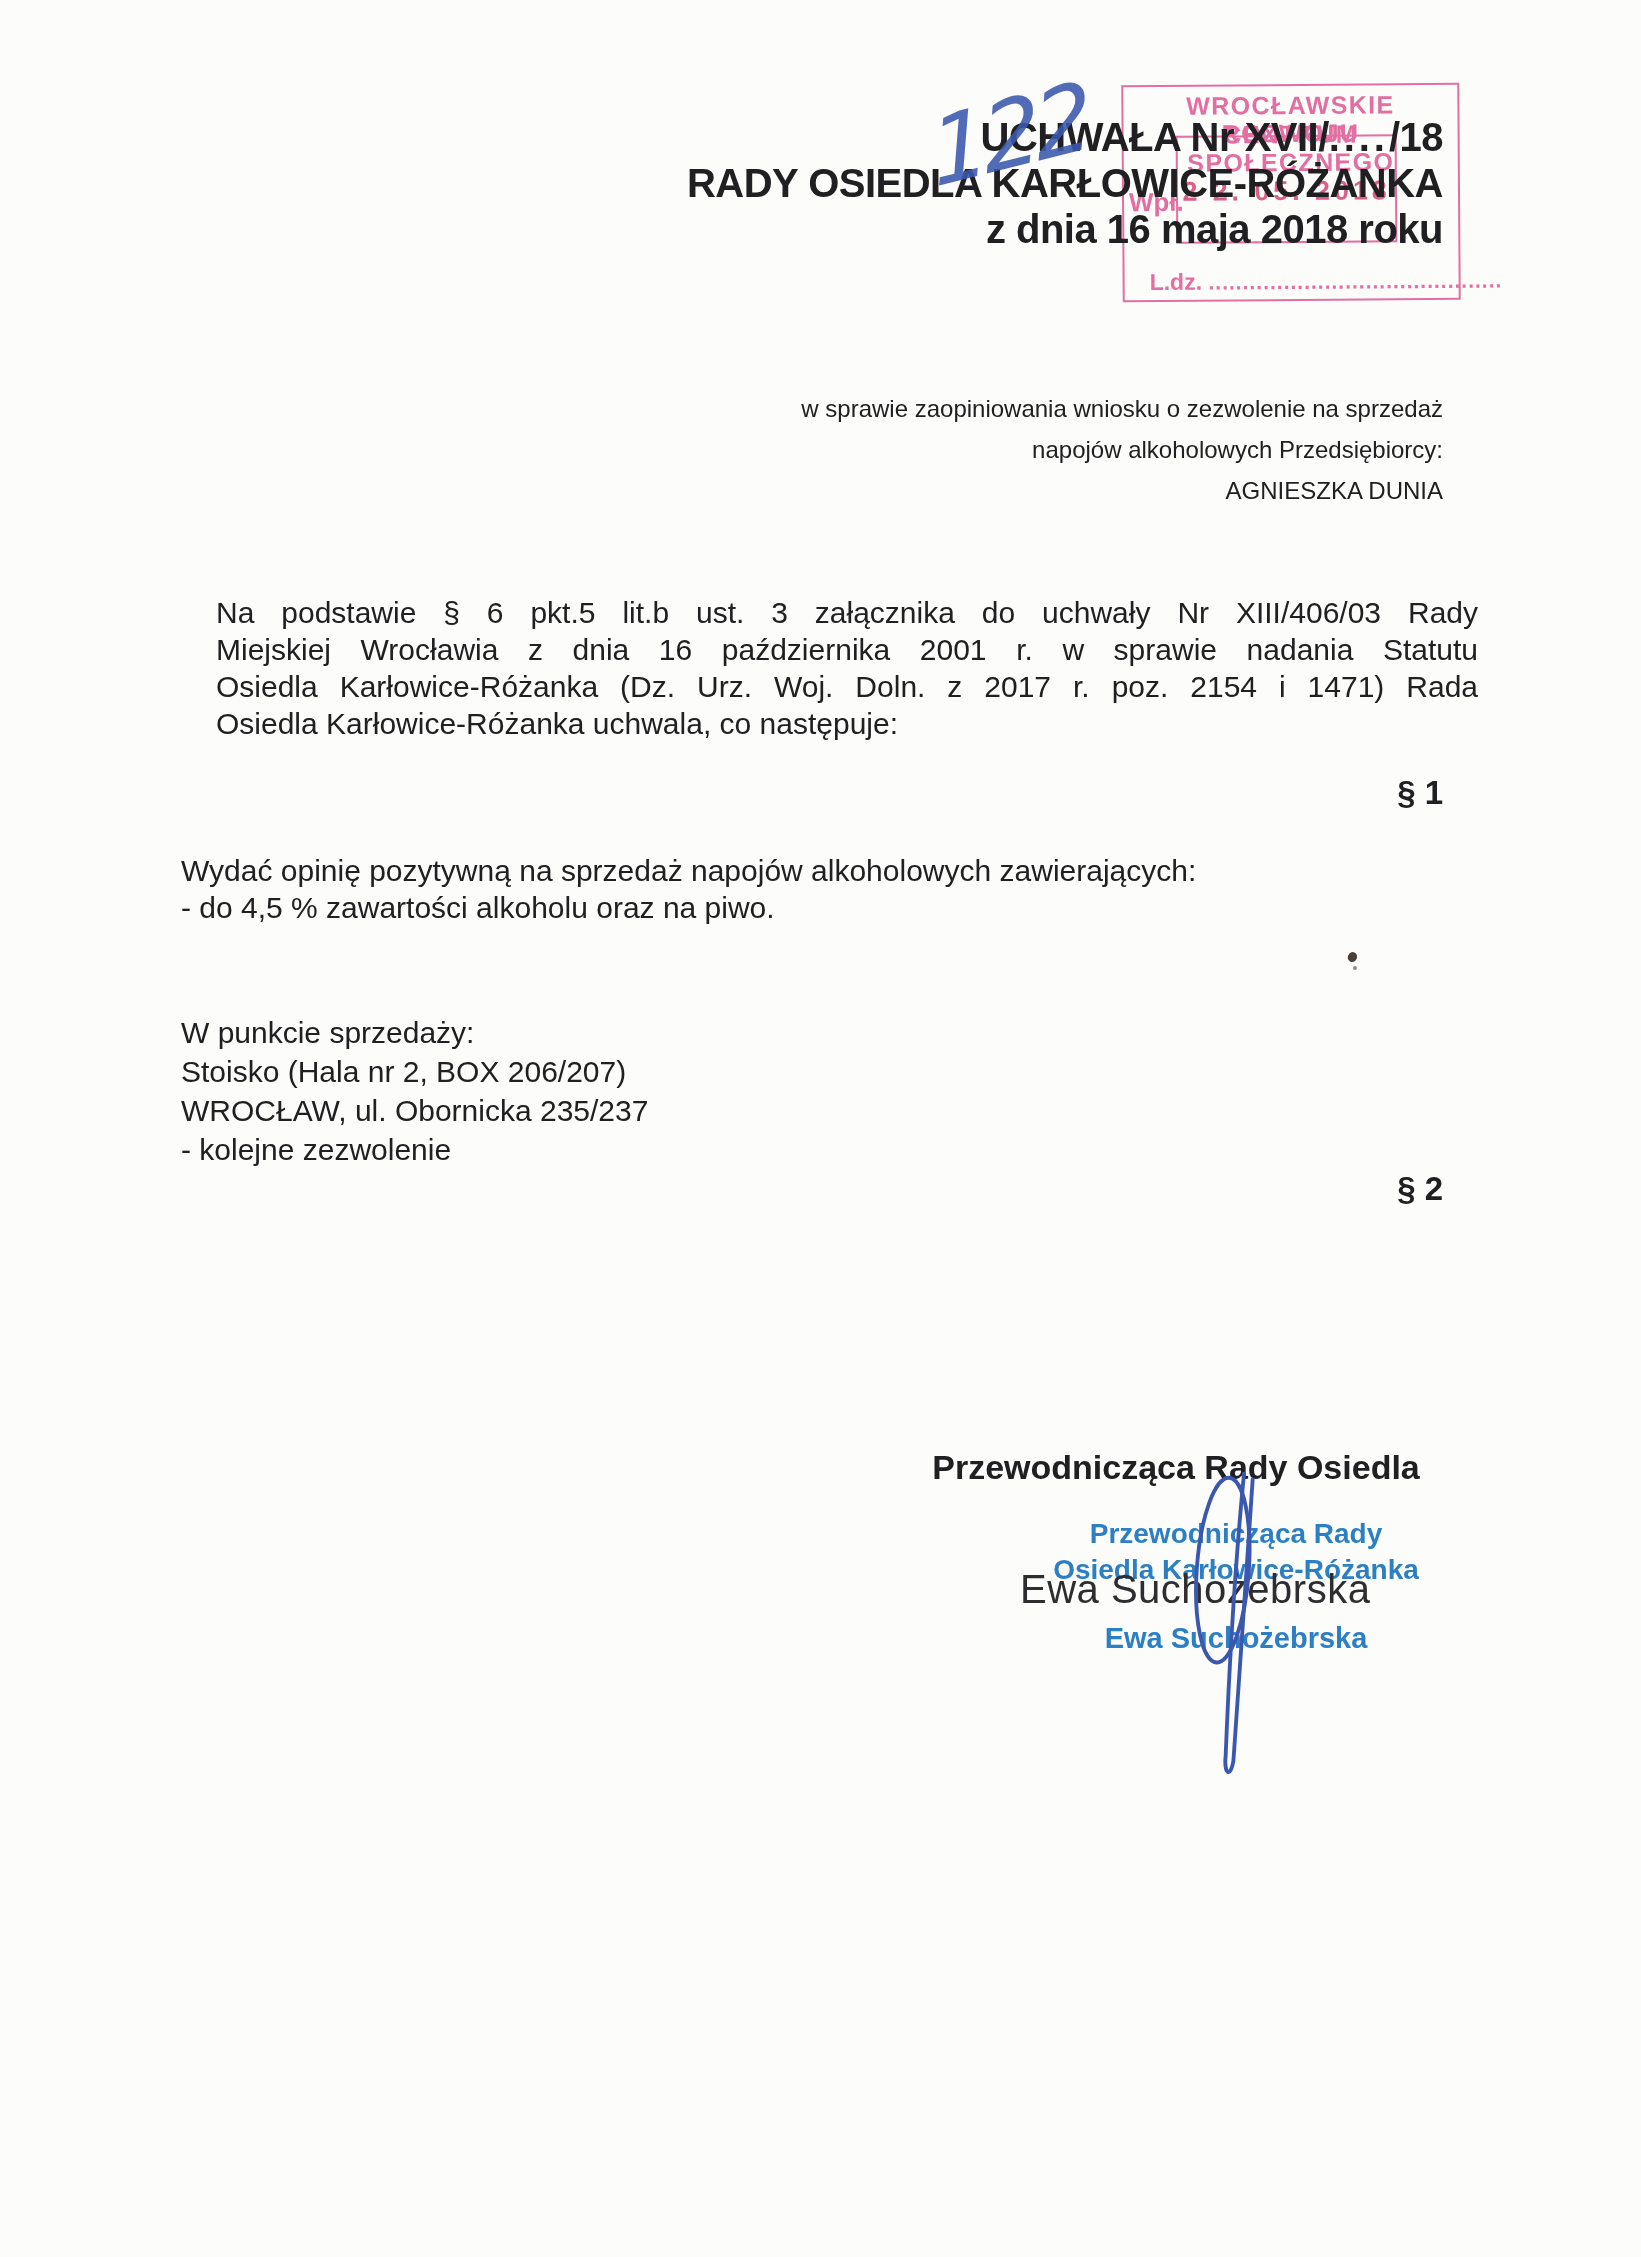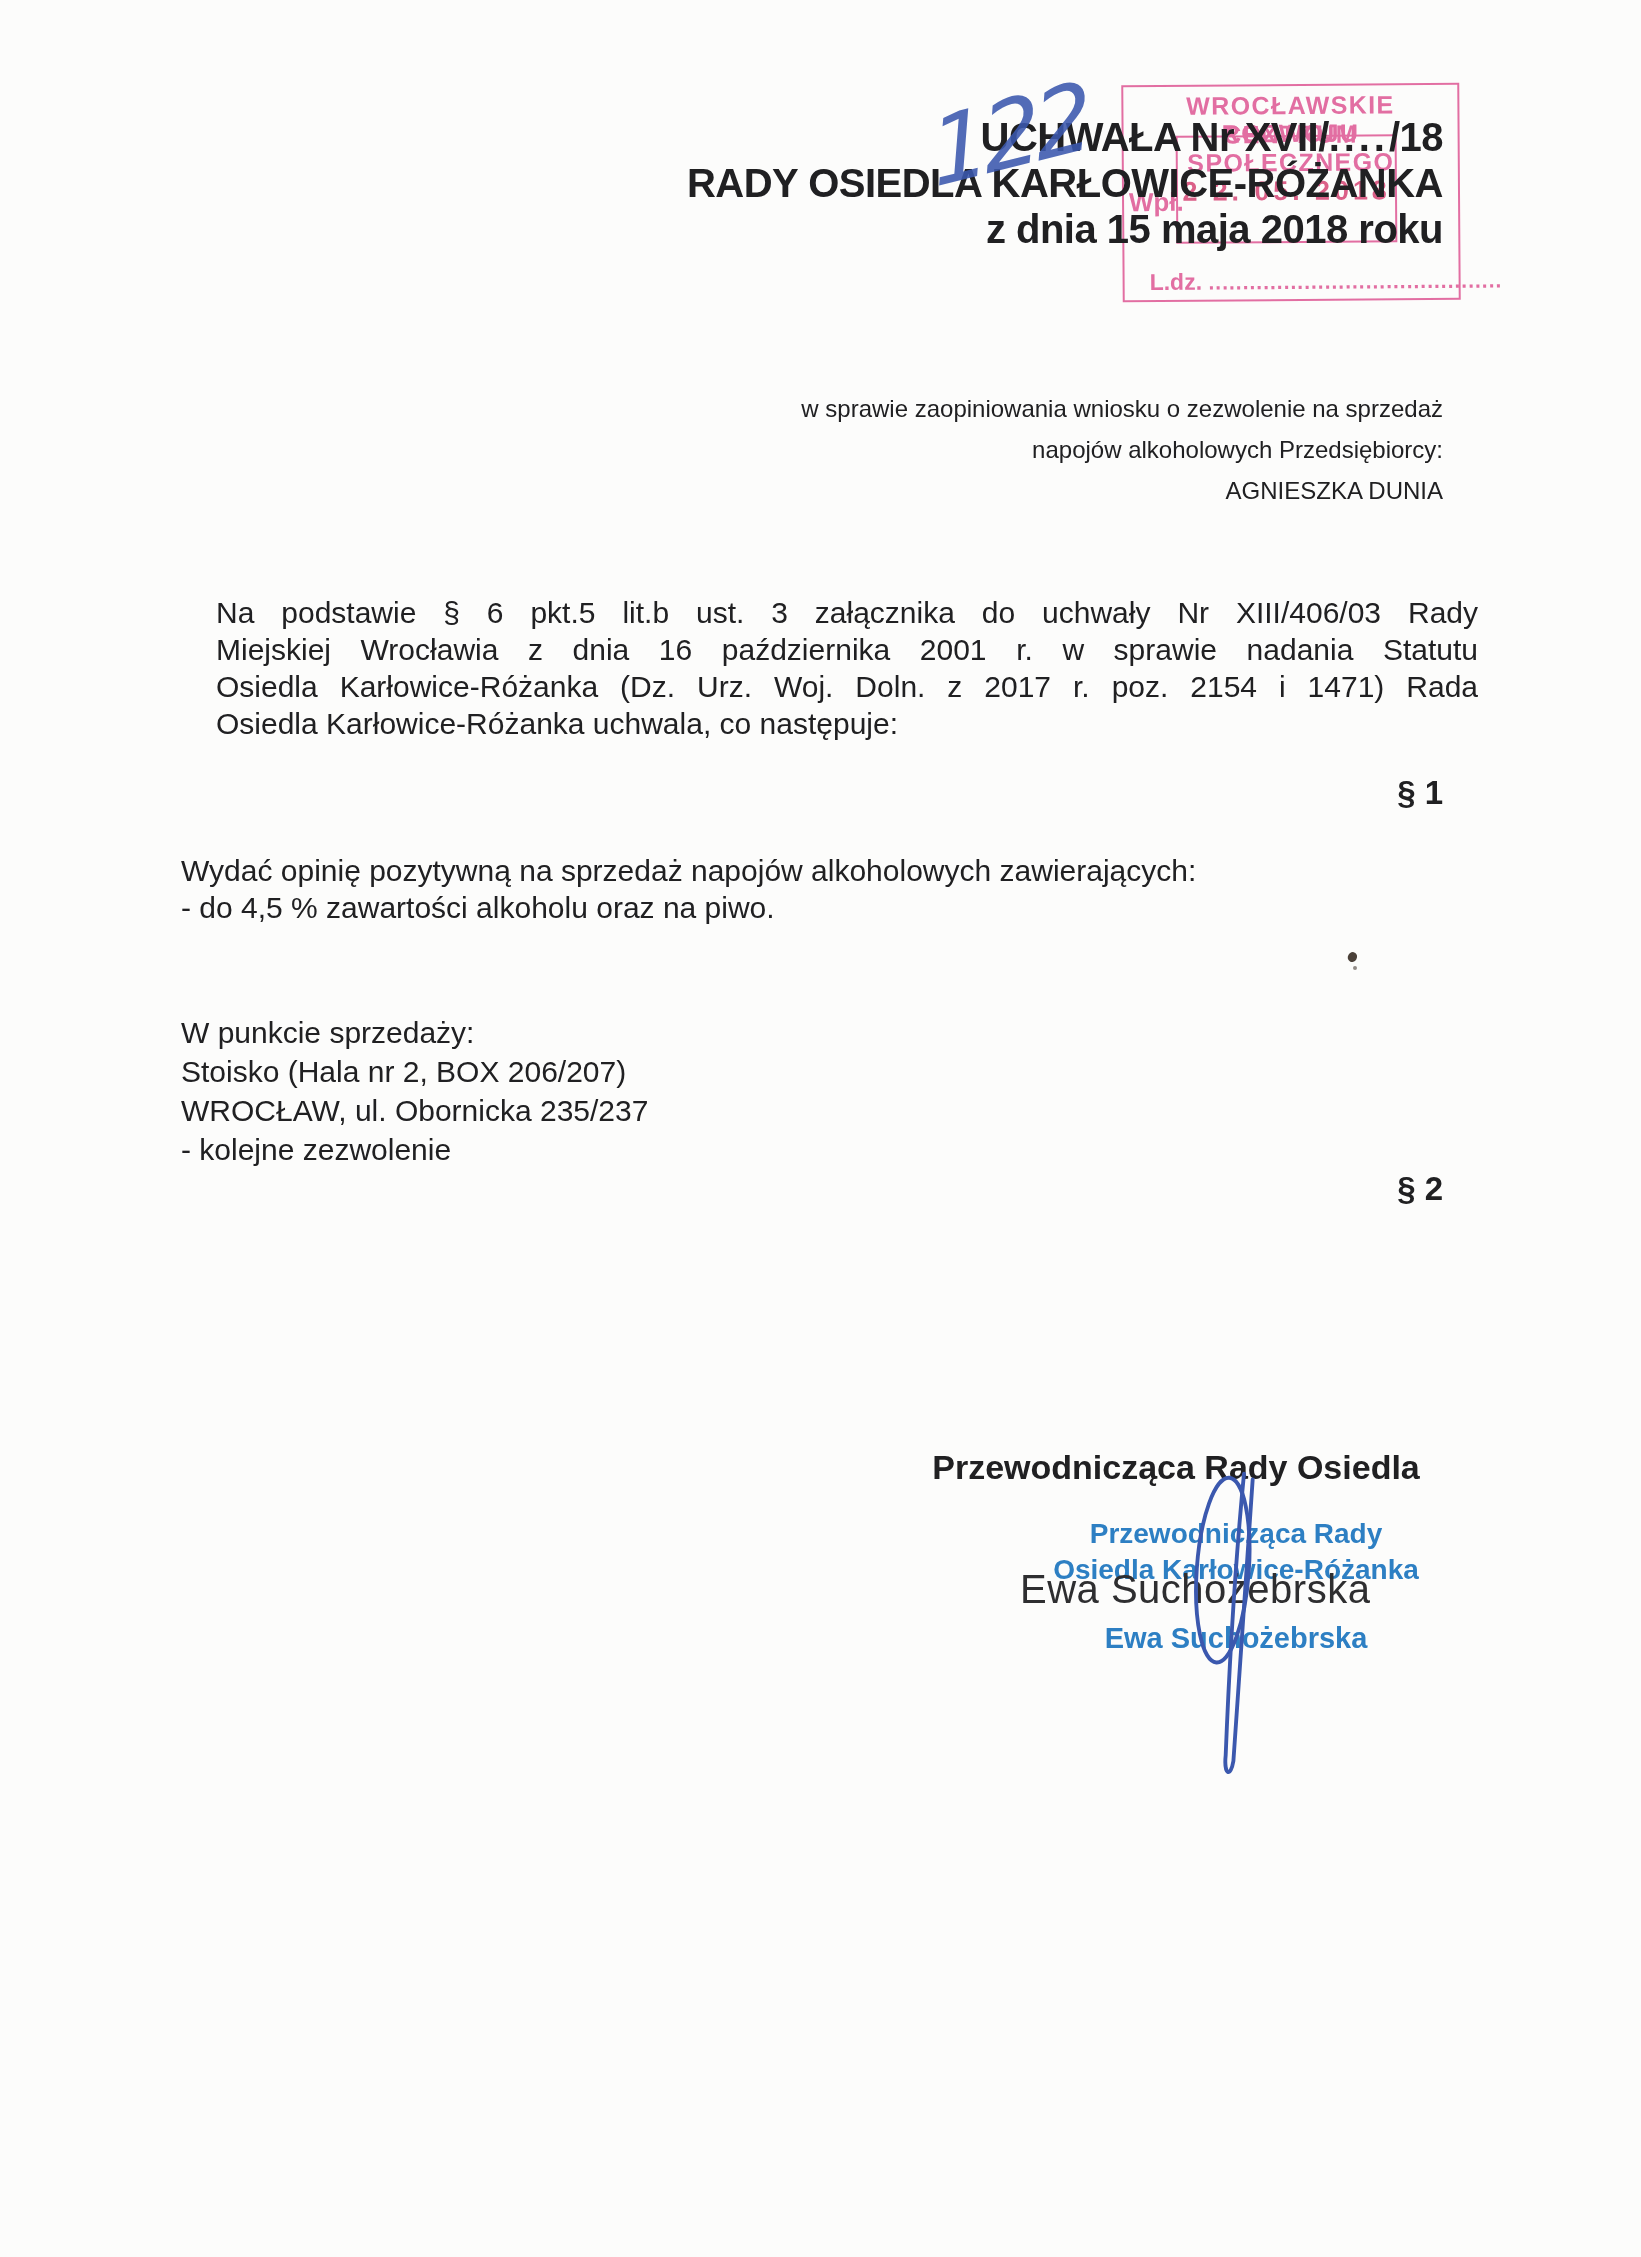--- a/index.html
+++ b/index.html
@@ -107,21 +107,21 @@
     <div class="stamp-wpl">Wpł.</div>
     <div class="stamp-ldz">
       <span>L.dz.</span>
       <span class="stamp-dotline">...........................................</span>
     </div>
   </div>
 
   <div class="col centered title-block">
     <div><span>UCHWAŁA Nr XVII/</span><span class="title-dots">....</span><span>/18</span></div>
     <div>RADY OSIEDLA KARŁOWICE-RÓŻANKA</div>
-    <div>z dnia 15 maja 2018 roku</div>
+    <div>z dnia 16 maja 2018 roku</div>
   </div>
 
   <div class="handwritten-number">122</div>
 
   <div class="col centered subject-block">
     <div>w sprawie zaopiniowania wniosku o zezwolenie na sprzedaż</div>
     <div>napojów alkoholowych Przedsiębiorcy:</div>
     <div>AGNIESZKA DUNIA</div>
   </div>
 

